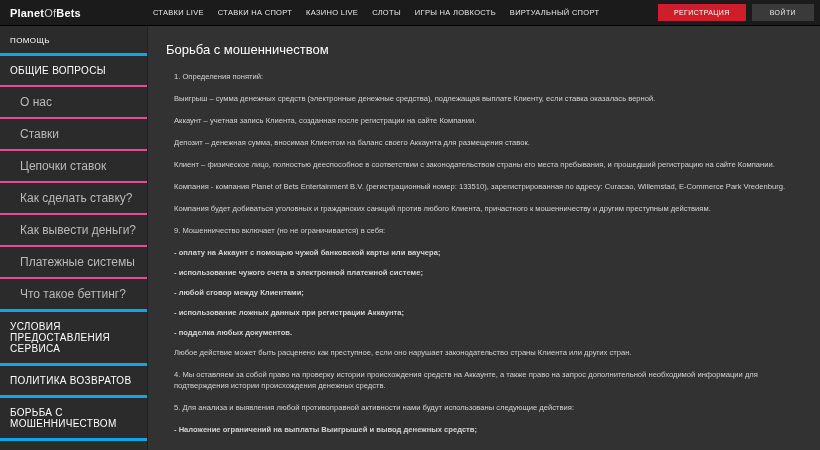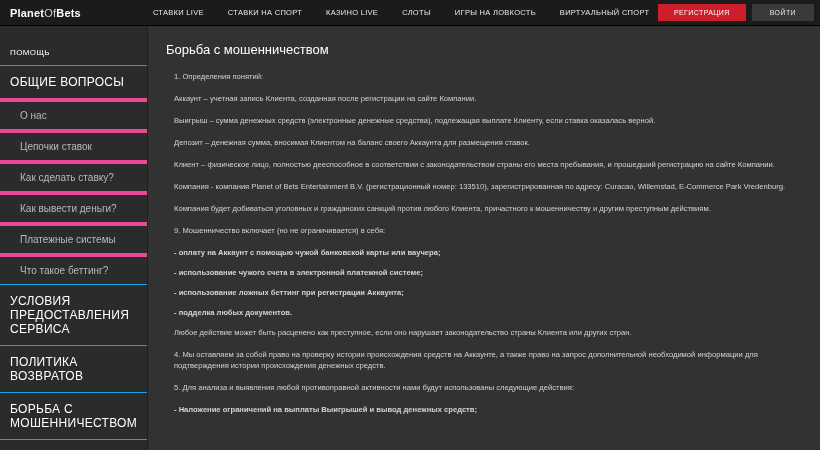--- a/index.html
+++ b/index.html
@@ -33,21 +33,21 @@
     font-size: 11px;
     font-weight: bold;
     letter-spacing: 0.2px;
     padding: 0 10px 0 4px;
     white-space: nowrap;
   }
   .logo .of { color: #cfcfcf; font-weight: normal; }
   .nav {
     display: flex;
     align-items: center;
-    gap: 24px;
+    gap: 14px;
     margin-left: 62px;
   }
   .nav-item {
     color: #e8e8e8;
     font-size: 7.5px;
     letter-spacing: 0.3px;
     text-transform: uppercase;
     white-space: nowrap;
     cursor: pointer;
   }
@@ -95,37 +95,36 @@
     border-right: 1px solid #1f1f1f;
     padding-top: 2px;
     overflow: hidden;
   }
   .sidebar-title {
     color: #ffffff;
     font-size: 8px;
     text-transform: uppercase;
     letter-spacing: 0.4px;
     padding: 8px 10px 8px 10px;
-    margin-top: 12px;
   }
   .side-group {
     color: #ffffff;
-    font-size: 12px;
+    font-size: 10px;
     text-transform: uppercase;
     letter-spacing: 0.3px;
     padding: 9px 10px 9px 10px;
-    border-top: 1px solid #0ea5e9;
+    border-top: 3px solid #0ea5e9;
     cursor: pointer;
   }
   .side-group.active { color: #ffffff; }
   .side-sub {
     color: #b9b9b9;
-    font-size: 10px;
+    font-size: 12px;
     padding: 8px 10px 8px 20px;
-    border-top: 4px solid #ec4899;
+    border-top: 2px solid #ec4899;
     cursor: pointer;
   }
 
   
   .main {
     flex: 1 1 auto;
     background: #323232;
     padding: 12px 14px 10px 18px;
     overflow: hidden;
     min-width: 0;
@@ -165,48 +164,50 @@
     </div>
   </div>
 
   <div class="body">
 
     <div class="sidebar">
       <div class="sidebar-title">ПОМОЩЬ</div>
 
       <div class="side-group">ОБЩИЕ ВОПРОСЫ</div>
       <div class="side-sub">О нас</div>
+      <div class="side-sub">Ставки</div>
       <div class="side-sub">Цепочки ставок</div>
       <div class="side-sub">Как сделать ставку?</div>
       <div class="side-sub">Как вывести деньги?</div>
       <div class="side-sub">Платежные системы</div>
       <div class="side-sub">Что такое беттинг?</div>
       <div class="side-group">УСЛОВИЯ ПРЕДОСТАВЛЕНИЯ СЕРВИСА</div>
       <div class="side-group">ПОЛИТИКА ВОЗВРАТОВ</div>
       <div class="side-group active">БОРЬБА С МОШЕННИЧЕСТВОМ</div>
       <div class="side-group">ПАРТНЕРСКАЯ ПРОГРАММА</div>
       <div class="side-sub">Партнерская программа</div>
       <div class="side-group">ОТВЕТСТВЕННАЯ ИГРА</div>
       <div class="side-group">ПОЛИТИКА КОНФИДЕНЦИАЛЬНОСТИ</div>
 
     </div>
 
     <div class="main">
       <h1 class="page-title">Борьба с мошенничеством</h1>
       <p class="para">1. Определения понятий:</p>
+      <p class="para">Выигрыш – сумма денежных средств (электронные денежные средства), подлежащая выплате Клиенту, если ставка оказалась верной.</p>
       <p class="para">Аккаунт – учетная запись Клиента, созданная после регистрации на сайте Компании.</p>
-      <p class="para">Выигрыш – сумма денежных средств (электронные денежные средства), подлежащая выплате Клиенту, если ставка оказалась верной.</p>
       <p class="para">Депозит – денежная сумма, вносимая Клиентом на баланс своего Аккаунта для размещения ставок.</p>
       <p class="para">Клиент – физическое лицо, полностью дееспособное в соответствии с законодательством страны его места пребывания, и прошедший регистрацию на сайте Компании.</p>
       <p class="para">Компания - компания Planet of Bets Entertainment B.V. (регистрационный номер: 133510), зарегистрированная по адресу: Curacao, Willemstad, E-Commerce Park Vredenburg.</p>
       <p class="para">Компания будет добиваться уголовных и гражданских санкций против любого Клиента, причастного к мошенничеству и другим преступным действиям.</p>
       <p class="para">9. Мошенничество включает (но не ограничивается) в себя:</p>
       <p class="para tight">- оплату на Аккаунт с помощью чужой банковской карты или ваучера;</p>
       <p class="para tight">- использование чужого счета в электронной платежной системе;</p>
-      <p class="para tight">- использование ложных беттинг при регистрации Аккаунта;</p>
+      <p class="para tight">- любой сговор между Клиентами;</p>
+      <p class="para tight">- использование ложных данных при регистрации Аккаунта;</p>
       <p class="para tight">- подделка любых документов.</p>
       <p class="para">Любое действие может быть расценено как преступное, если оно нарушает законодательство страны Клиента или других стран.</p>
       <p class="para">4. Мы оставляем за собой право на проверку истории происхождения средств на Аккаунте, а также право на запрос дополнительной необходимой информации для подтверждения истории происхождения денежных средств.</p>
       <p class="para">5. Для анализа и выявления любой противоправной активности нами будут использованы следующие действия:</p>
       <p class="para tight">- Наложение ограничений на выплаты Выигрышей и вывод денежных средств;</p>
 
     </div>
 
   </div>
 </div>

